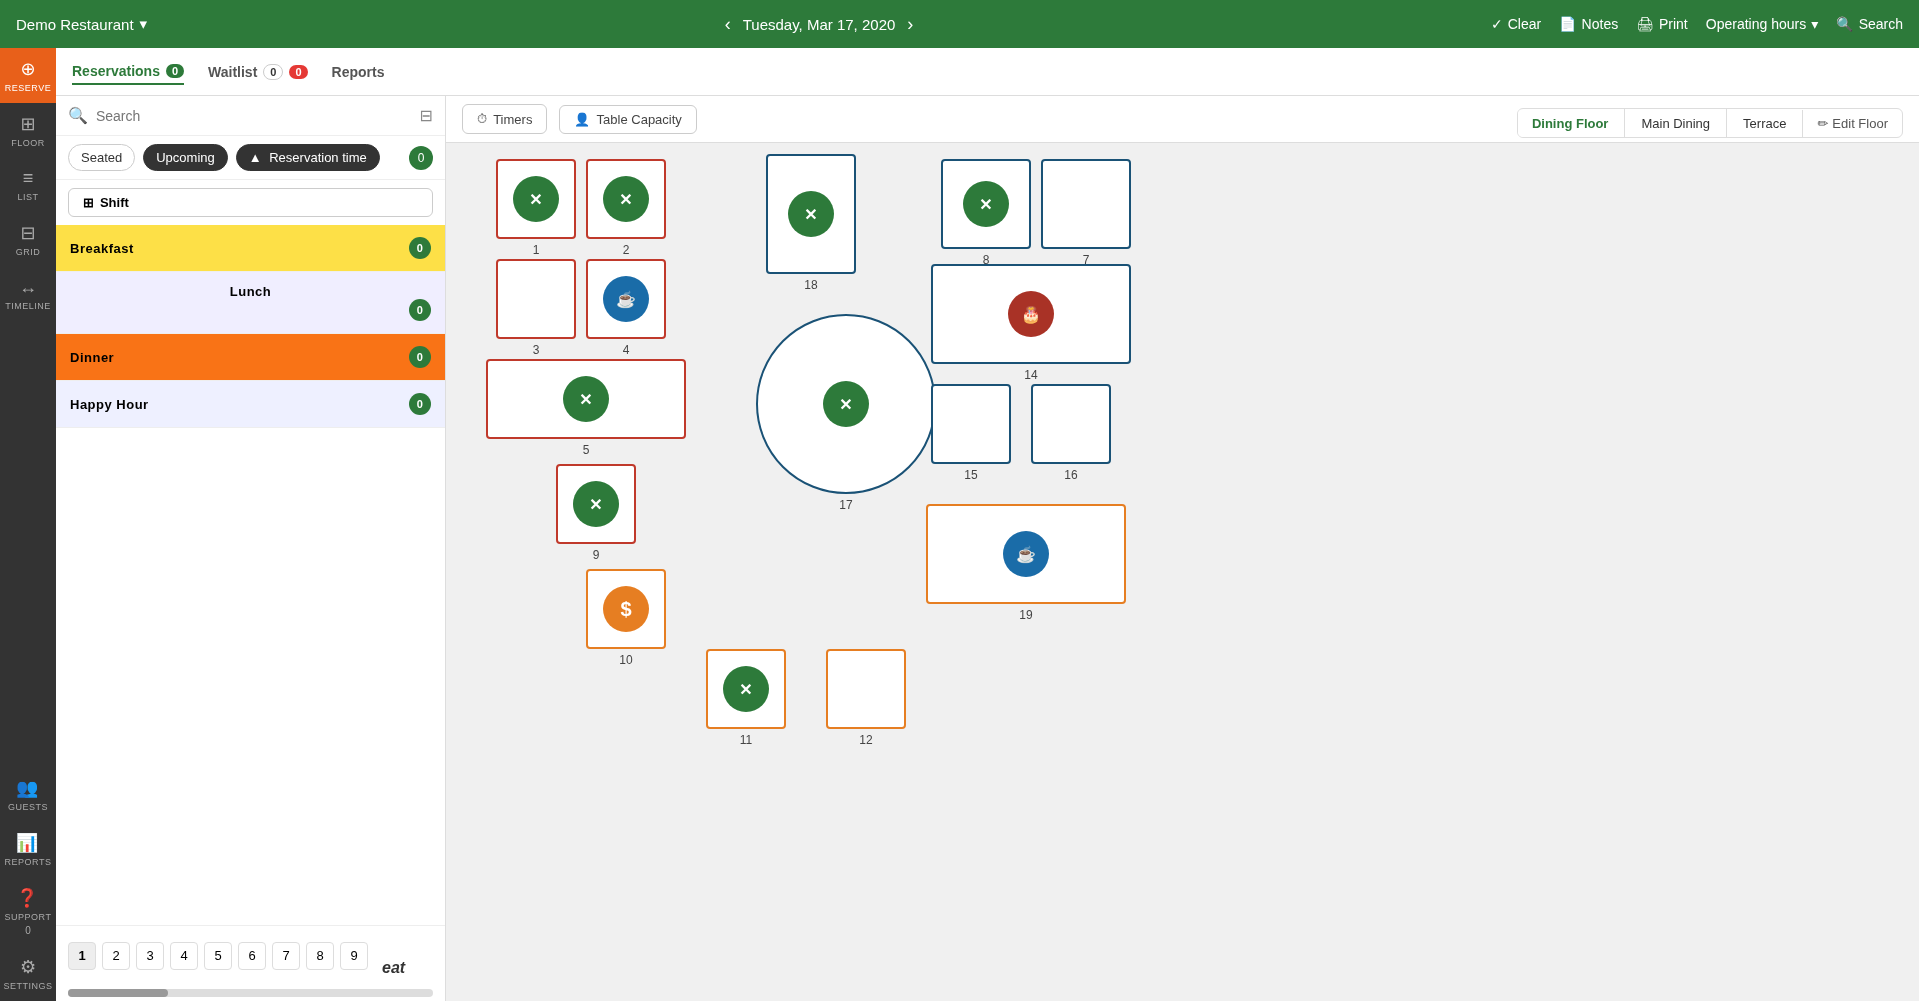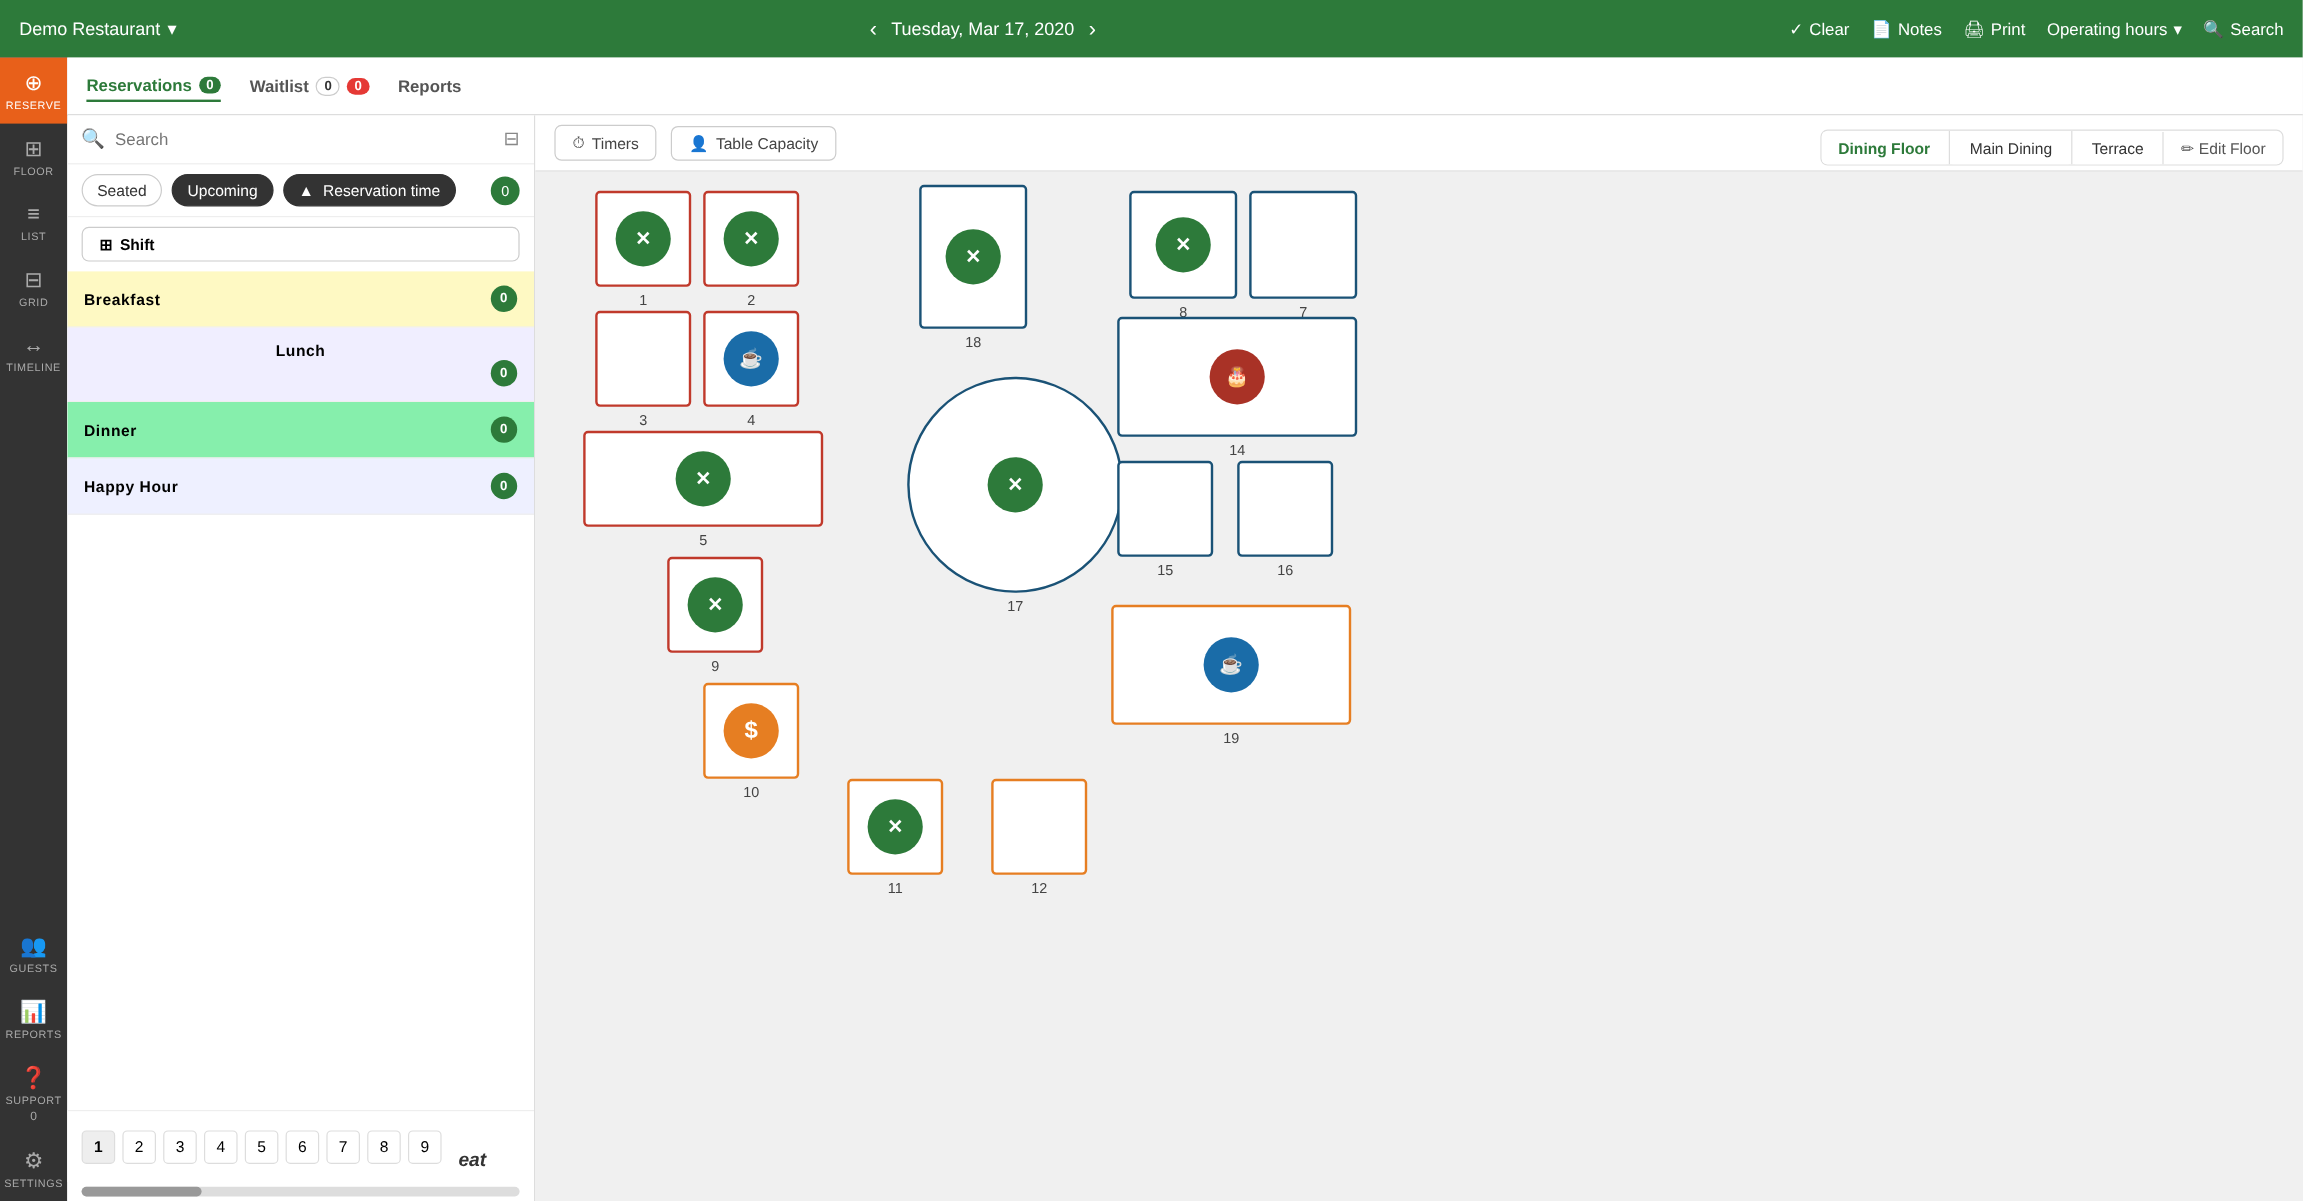--- a/index.html
+++ b/index.html
@@ -169,23 +169,23 @@
     .shift-item {
       display: flex;
       align-items: center;
       padding: 12px 14px;
       border-bottom: 1px solid #eee;
       font-size: 13px;
       font-weight: 600;
       letter-spacing: 0.5px;
       cursor: pointer;
     }
-    .shift-item:nth-child(1) { background: #fef9c3; }
+    .shift-item:nth-child(1) { background: #fde047; }
     .shift-item:nth-child(2) { background: #f0eeff; flex-direction: column; }
-    .shift-item:nth-child(3) { background: #86efac; }
+    .shift-item:nth-child(3) { background: #f97316; }
     .shift-item:nth-child(4) { background: #eef0ff; }
     .shift-item-count {
       margin-left: auto;
       background: #2d7a3a;
       color: white;
       border-radius: 50%;
       width: 22px;
       height: 22px;
       display: flex;
       align-items: center;

